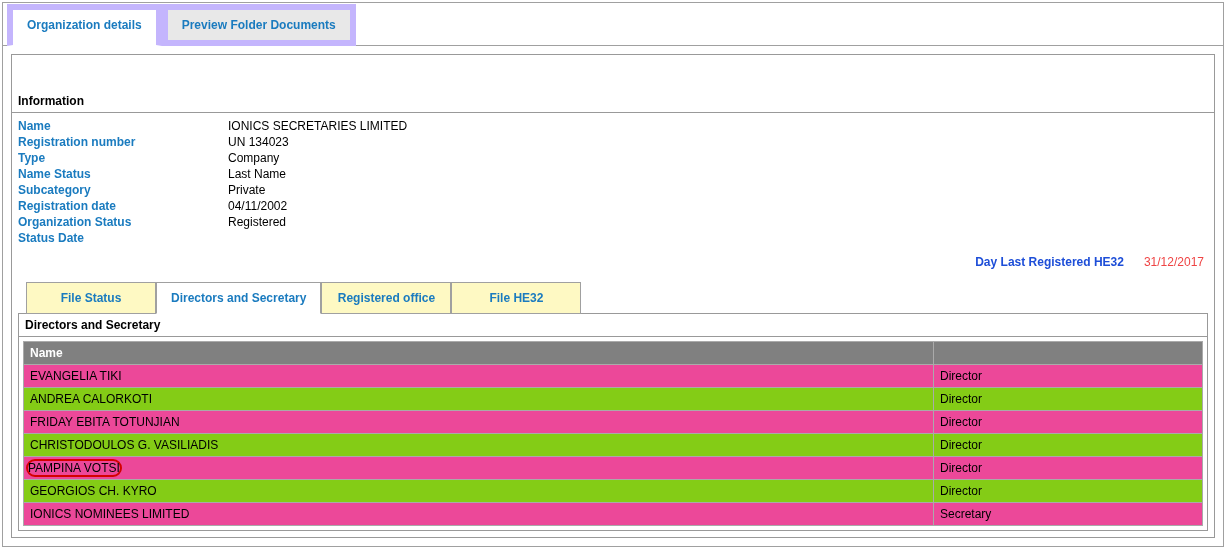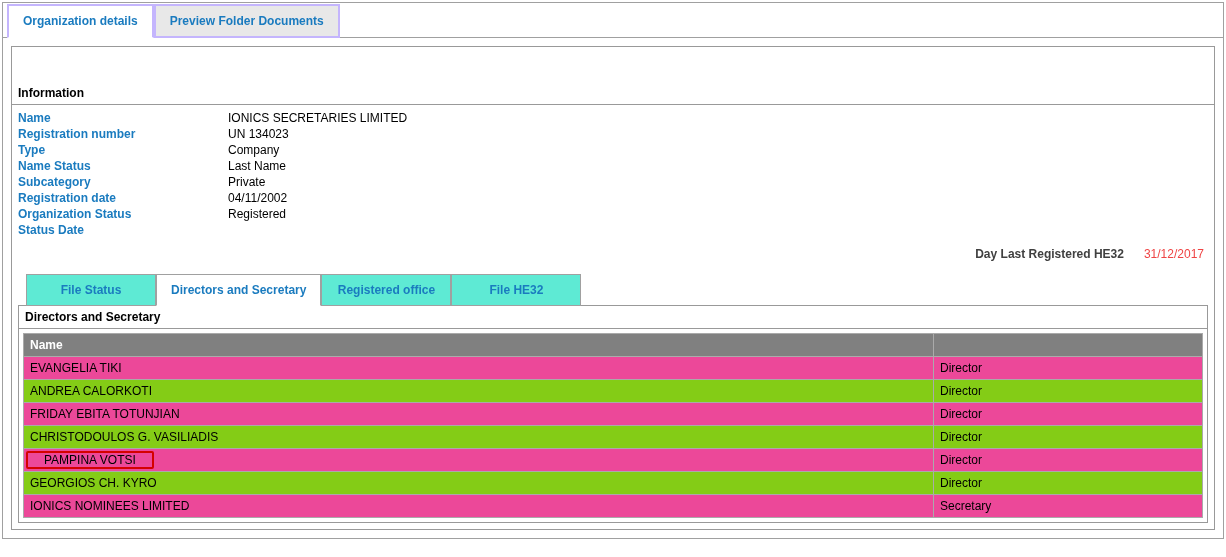--- a/index.html
+++ b/index.html
@@ -18,21 +18,21 @@
     display: flex;
     margin-left: 4px;
     margin-top: 0;
   }
   .top-tab {
     padding: 8px 14px;
     text-align: center;
     font-weight: bold;
     font-size: 12px;
     cursor: pointer;
-    border: 2px solid #c4b5fd;
+    border: 6px solid #c4b5fd;
     background: #e8e8e8;
     position: relative;
     top: 1px;
     min-width: 130px;
   }
   .top-tab.active {
     background: #fff;
     color: #1a7bbf;
     border-bottom: 1px solid #fff;
   }
@@ -71,40 +71,40 @@
     font-size: 12px;
   }
   .day-last {
     display: flex;
     justify-content: flex-end;
     align-items: center;
     padding: 8px 4px 12px 4px;
     gap: 20px;
   }
   .day-last-label {
-    color: #404040;
+    color: #1d4ed8;
     font-weight: bold;
     font-size: 12px;
   }
   .day-last-value {
     color: #ef4444;
     font-size: 12px;
   }
   .sub-tabs {
     display: flex;
     margin-left: 8px;
   }
   .sub-tab {
     padding: 8px 14px;
     text-align: center;
     font-weight: bold;
     font-size: 12px;
     cursor: pointer;
     border: 1px solid #a0a0a0;
-    background: #5eead4;
+    background: #fef9c3;
     color: #1a7bbf;
     min-width: 130px;
     position: relative;
     top: 1px;
   }
   .sub-tab.active {
     background: #fff;
     border-bottom: 1px solid #fff;
   }
   .subsection {
@@ -136,23 +136,23 @@
     padding: 4px 6px;
     font-size: 12px;
     border: 1px solid #aaa;
   }
   tr.odd { background: #ec4899; }
   tr.even { background: #84cc16; }
   .highlight-cell {
     position: relative;
     display: inline-block;
     border: 2px solid #d40000;
-    padding: 0 16px;
+    padding: 0 0;
     margin: -2px -4px;
-    border-radius: 2px;
+    border-radius: 9px;
   }
   .col-name { width: 910px; }
 </style>
 </head>
 <body>
 
 <div class="outer-border">
 
   <div class="top-tabs">
     <div class="top-tab active">Organization details</div>

